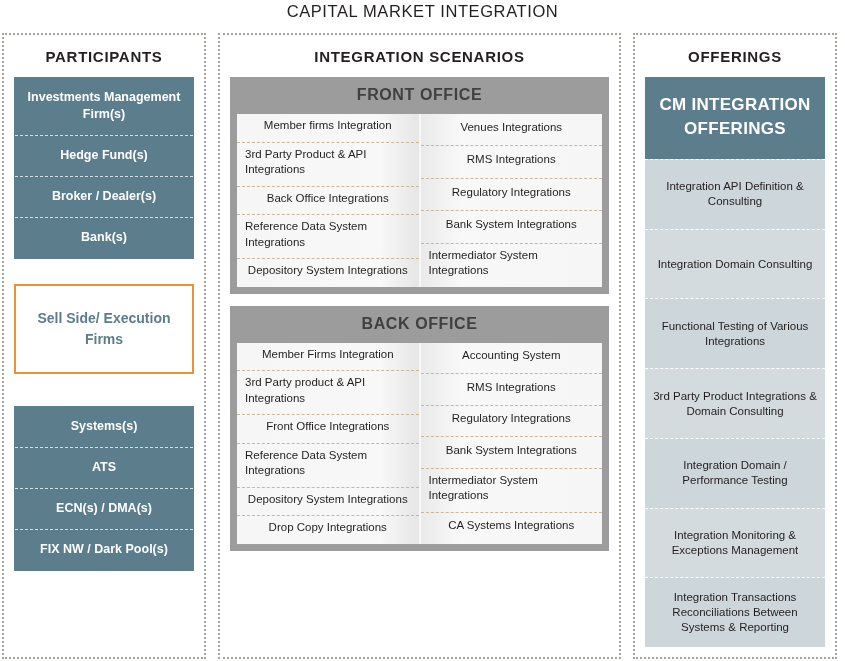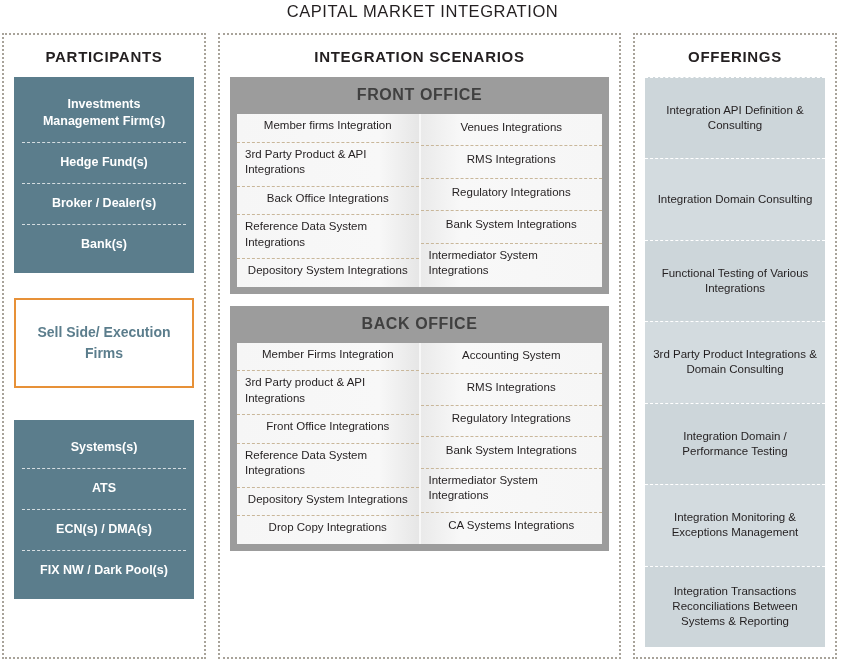--- a/index.html
+++ b/index.html
@@ -68,21 +68,21 @@
 
   
   .participants-body {
     flex: 1;
     display: flex;
     flex-direction: column;
   }
 
   .teal-group {
     background: #5b7d8c;
-    padding: 8px;
+    padding: 1px;
   }
   .teal-group.buyside   { margin-bottom: 0; }
 
   .teal-item {
     color: #ffffff;
     font-size: 12.5px;
     font-weight: bold;
     text-align: center;
     line-height: 17px;
     padding: 11px 6px 12px 6px;
@@ -290,20 +290,21 @@
           </div>
         </div>
 
       </div>
     </div>
 
     <div class="col col-offerings">
       <div class="col-heading">OFFERINGS</div>
 
       <div class="offerings-body">
+        <div class="offerings-header">CM INTEGRATION OFFERINGS</div>
         <div class="offerings-list">
           <div class="offering-item alt">Integration API Definition &amp; Consulting</div>
           <div class="offering-item">Integration Domain Consulting</div>
           <div class="offering-item alt">Functional Testing of Various Integrations</div>
           <div class="offering-item">3rd Party Product Integrations &amp; Domain Consulting</div>
           <div class="offering-item alt">Integration Domain / Performance Testing</div>
           <div class="offering-item">Integration Monitoring &amp; Exceptions Management</div>
           <div class="offering-item alt">Integration Transactions Reconciliations Between Systems &amp; Reporting</div>
         </div>
       </div>

